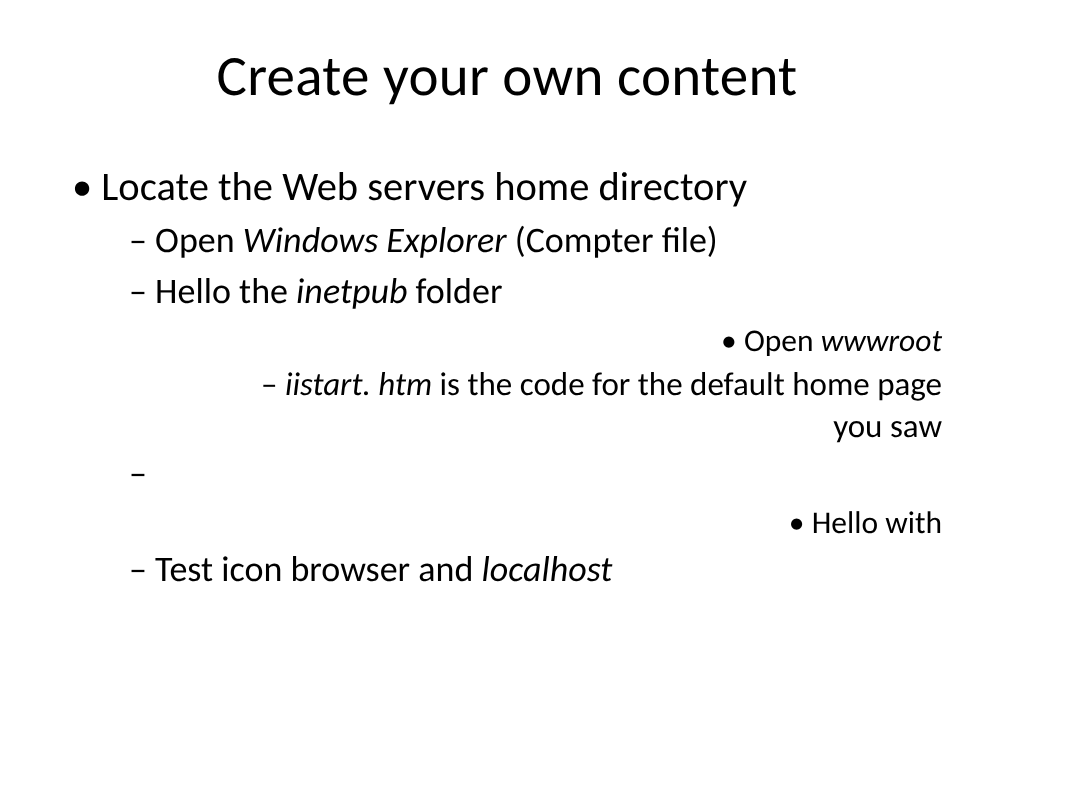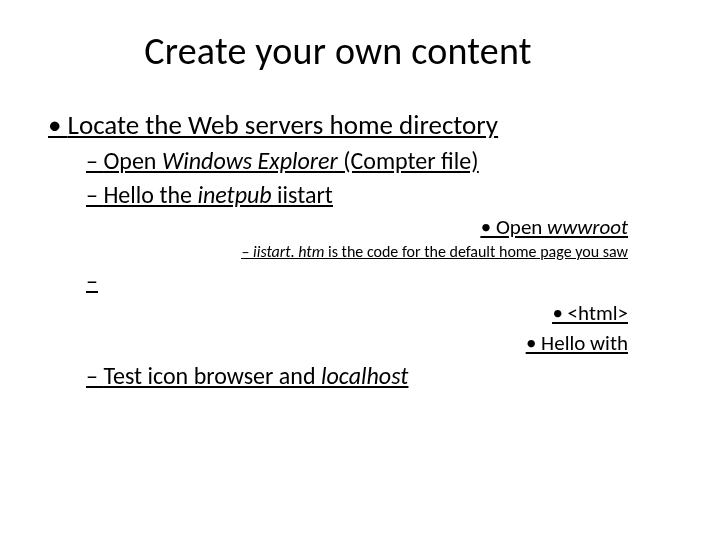--- a/index.html
+++ b/index.html
@@ -18,68 +18,67 @@
     padding: 28px 48px 0 48px;
   }
   .title {
     text-align: center;
     font-size: 38px;
     font-weight: 400;
     margin: 0 0 34px 0;
     letter-spacing: 0.2px;
   }
   ul { margin: 0; padding: 0; list-style: none; }
-  li { line-height: 1.25; text-decoration: underline; }
+  li { line-height: 1.25; }
 
   .lvl1 > li { font-size: 27px; margin-bottom: 6px; }
   .lvl1 > li::before { content: "• "; }
 
   .lvl2 { margin-left: 38px; }
   .lvl2 > li { font-size: 24px; margin-top: 4px; }
   .lvl2 > li::before { content: "– "; }
 
   .lvl3 { margin-left: 36px; text-align: right; }
   .lvl3 > li { font-size: 21px; margin-top: 4px; }
   .lvl3 > li::before { content: "• "; }
 
   .lvl4 { margin-left: 36px; }
-  .lvl4 > li { font-size: 16px; margin-top: 2px; }
+  .lvl4 > li { font-size: 22px; margin-top: 2px; }
   .lvl4 > li::before { content: "– "; }
 
   .it { font-style: italic; }
 </style>
 </head>
 <body>
 
 <div class="slide">
   <h1 class="title">Create your own content</h1>
 
   <ul class="lvl1">
     <li>
       <span>Locate the Web servers home directory</span>
       <ul class="lvl2">
         <li>
           <span>Open </span><span class="it">Windows Explorer </span><span>(Compter file)</span>
         </li>
         <li>
-          <span>Hello the </span><span class="it">inetpub </span><span>iistart</span>
+          <span>Hello the </span><span class="it">inetpub </span><span>folder</span>
           <ul class="lvl3">
             <li>
               <span>Open </span><span class="it">wwwroot</span>
               <ul class="lvl4">
                 <li>
                   <span class="it">iistart. htm </span><span>is the code for the default home page you saw</span>
                 </li>
               </ul>
             </li>
           </ul>
         </li>
         <li>
           <ul class="lvl3">
-            <li><span>&lt;html&gt;</span></li>
             <li><span>Hello with</span></li>
           </ul>
         </li>
         <li>
           <span>Test icon browser and </span><span class="it">localhost</span>
         </li>
       </ul>
     </li>
   </ul>
 </div>

